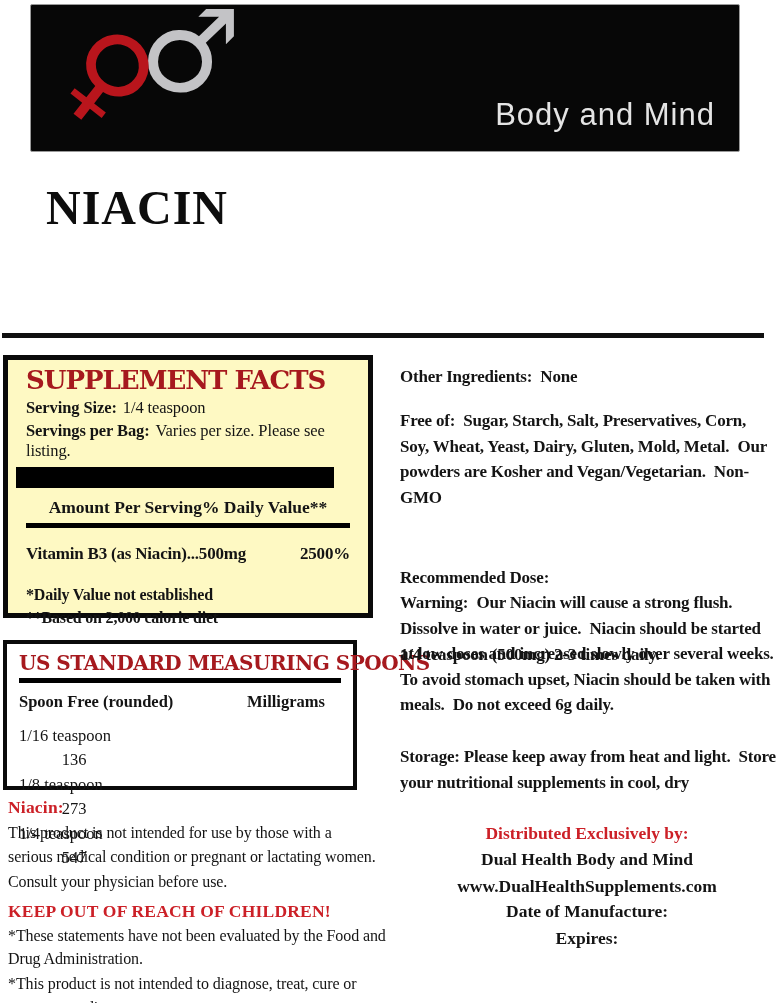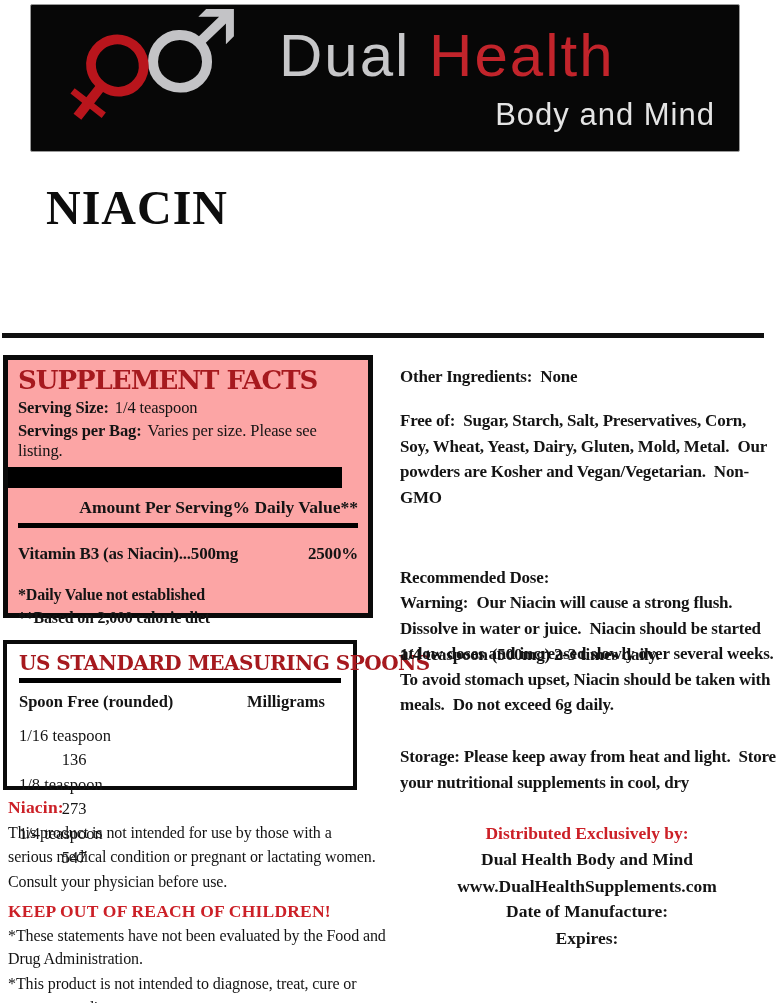--- a/index.html
+++ b/index.html
@@ -27,28 +27,28 @@
   }
   
   .title{
     position:absolute;left:0;top:180px;width:776px;
     font-size:48px;font-weight:bold;letter-spacing:1px;color:#0d0d0d;padding-left:46px;
   }
   .divider{position:absolute;left:2px;top:333px;width:762px;height:5px;background:#101010;}
   
   .sf-box{
     position:absolute;left:3px;top:355px;width:370px;height:263px;box-sizing:border-box;
-    border:5px solid #0a0a0a;padding:5px 10px 10px;background:#fca5a5;
+    border:5px solid #0a0a0a;padding:5px 18px 10px;background:#fef9c3;
   }
   .sf-heading{font-size:26px;font-weight:bold;color:#a6191e;font-family:"DejaVu Serif", serif;letter-spacing:-1px;}
   .sf-line{font-size:16.5px;margin-top:3px;letter-spacing:-0.1px;}
   .sf-line .lbl{font-weight:bold;margin-right:6px;}
   .sf-blackbar{height:21px;background:#000;margin:6px 16px 9px -10px;}
   .sf-header-row{
-    display:flex;justify-content:flex-end;font-weight:bold;font-size:17.5px;
+    display:flex;justify-content:center;font-weight:bold;font-size:17.5px;
     padding-bottom:5px;border-bottom:5px solid #000;
   }
   .sf-nutrient{display:flex;justify-content:space-between;font-size:17px;font-weight:bold;margin-top:16px;letter-spacing:-0.2px;}
   .sf-footnotes{margin-top:20px;font-size:16px;font-weight:bold;line-height:1.42;letter-spacing:-0.2px;}
   
   .ms-box{
     position:absolute;left:3px;top:640px;width:354px;height:150px;box-sizing:border-box;
     border:4px solid #0a0a0a;padding:7px 12px 10px;background:#fff;
   }
   .ms-heading{font-size:20px;font-weight:bold;color:#a6191e;font-family:"DejaVu Serif", serif;letter-spacing:-0.5px;white-space:nowrap;}
@@ -75,24 +75,20 @@
   .lot-block{position:absolute;left:398px;top:898px;width:378px;text-align:center;font-weight:bold;font-size:17.5px;line-height:1.55;}
 </style>
 </head>
 <body>
 
 <div class="page">
 
   <div class="banner">
     <span class="sym sym-female">♀</span>
     <span class="sym sym-male">♂</span>
-    <div class="brand">
-      <span class="dual">Dual</span>
-      <span class="health">Health</span>
-    </div>
     <div class="tagline">Body and Mind</div>
   </div>
 
   <div class="title">NIACIN</div>
   <div class="divider"></div>
 
   <div class="sf-box">
     <div class="sf-heading">SUPPLEMENT FACTS</div>
     <div class="sf-line">
       <span class="lbl">Serving Size:</span><span>1/4 teaspoon</span>

